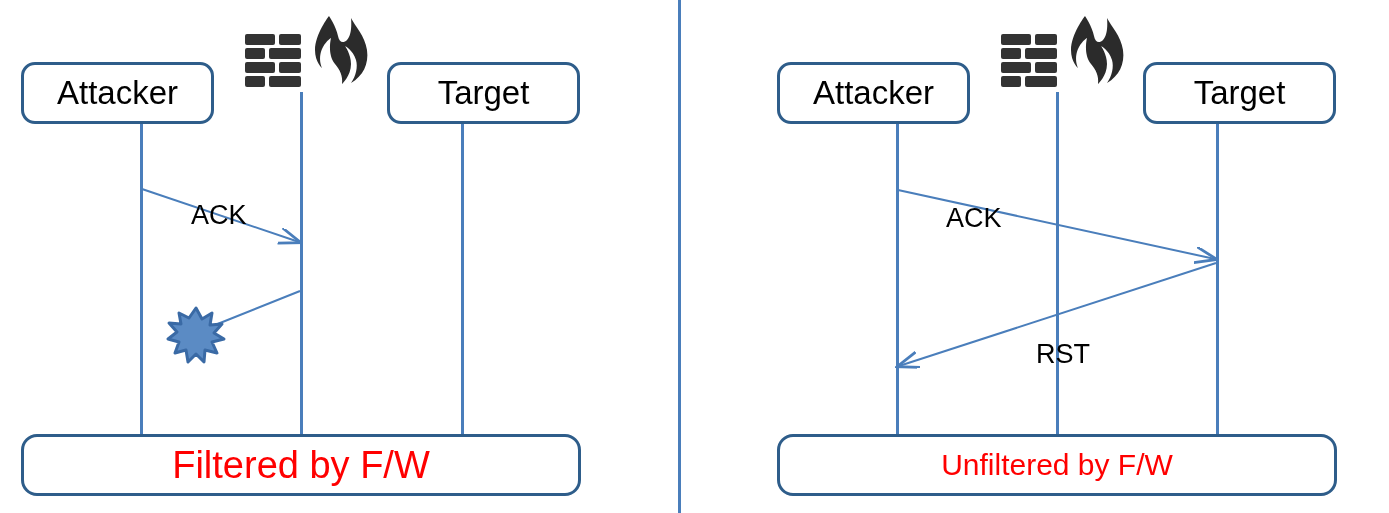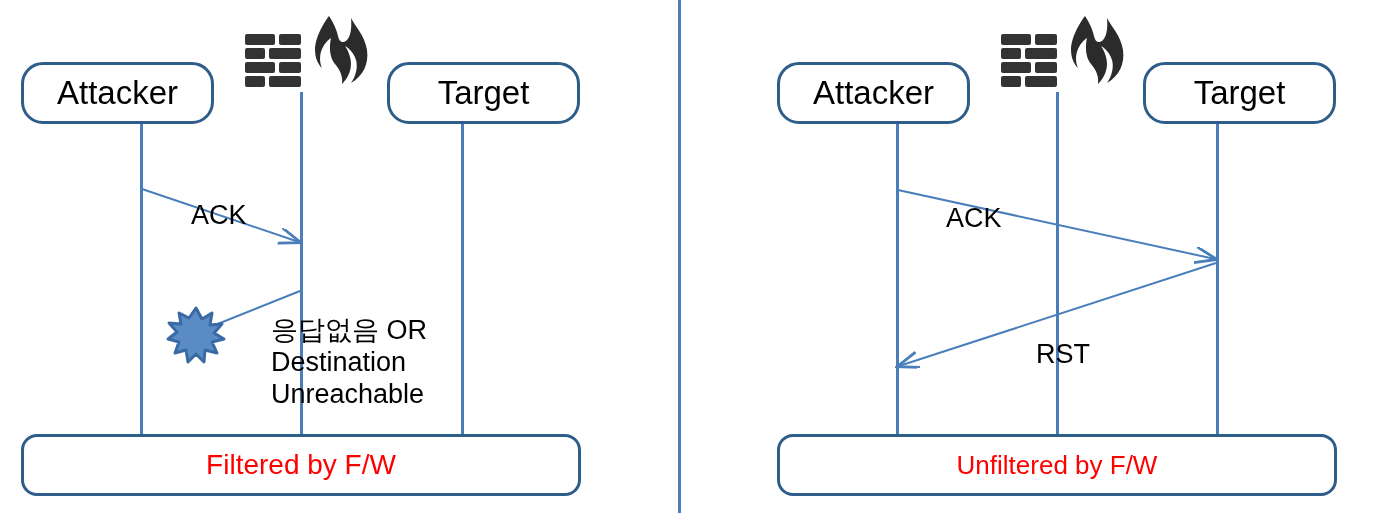--- a/index.html
+++ b/index.html
@@ -14,21 +14,21 @@
 
   .divider{
     position:absolute;
     background:#4A7EBB;
   }
 
   .node-box{
     position:absolute;
     box-sizing:border-box;
     border:3px solid #2E5D8A;
-    border-radius:22px;
+    border-radius:14px;
     background:#ffffff;
     display:flex;
     align-items:center;
     justify-content:center;
     color:#000000;
     white-space:nowrap;
   }
 
   .verdict-box{
     position:absolute;
@@ -136,28 +136,23 @@
       <path d="M0,-26 L6,-15 L16,-21 L14,-9 L26,-10 L18,-1 L28,5 L16,8 L21,19 L9,16 L8,28
                L0,20 L-8,28 L-10,16 L-21,19 L-17,8 L-28,5 L-19,-2 L-27,-11 L-15,-10
                L-17,-21 L-7,-16 Z" fill="#5B8BC4" stroke="#3A6AA5" stroke-width="3" stroke-linejoin="round"></path>
     </g>
   </svg>
 
   <div class="msg-label" style="left:191px;top:200px;font-size:27px;">
     <span>ACK</span>
   </div>
 
-  <div class="note-text" style="left:271px;top:283px;font-size:27px;">
-    <span>응답없음 OR
-Destination
-Unreachable</span>
-  </div>
 
   <div class="verdict-box" style="left:21px;top:434px;width:560px;height:62px;">
-    <span class="verdict-text" style="font-size:28px;">Filtered by F/W</span>
+    <span class="verdict-text" style="font-size:38px;">Filtered by F/W</span>
   </div>
 
   <div class="divider" style="left:678px;top:0px;width:3px;height:513px;"></div>
 
   <div class="lifeline" style="left:896px;top:122px;height:315px;"></div>
   <div class="lifeline" style="left:1056px;top:92px;height:345px;"></div>
   <div class="lifeline" style="left:1216px;top:122px;height:315px;"></div>
 
   <div class="node-box" style="left:777px;top:62px;width:193px;height:62px;font-size:33px;">
     <span>Attacker</span>
@@ -209,16 +204,16 @@
 
   <div class="msg-label" style="left:946px;top:203px;font-size:27px;">
     <span>ACK</span>
   </div>
 
   <div class="msg-label" style="left:1036px;top:303px;font-size:27px;margin-top:36px;">
     <span>RST</span>
   </div>
 
   <div class="verdict-box" style="left:777px;top:434px;width:560px;height:62px;">
-    <span class="verdict-text" style="font-size:26px;">Unfiltered by F/W</span>
+    <span class="verdict-text" style="font-size:30px;">Unfiltered by F/W</span>
   </div>
 
 </div>
 
 </body></html>

